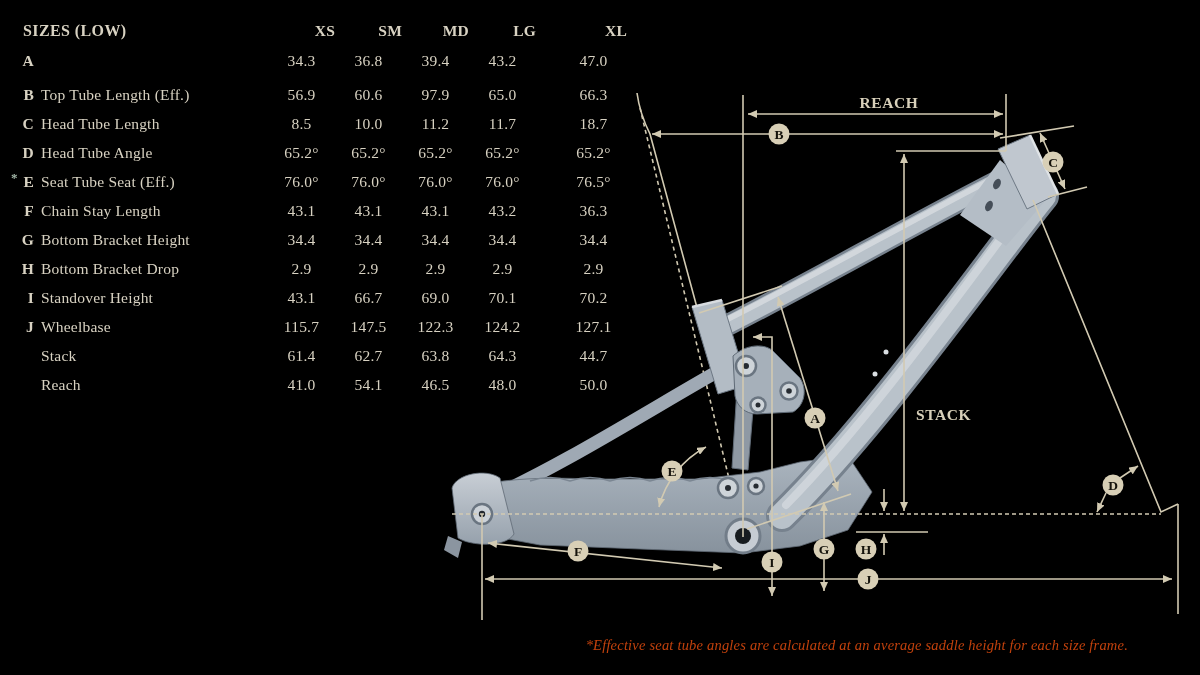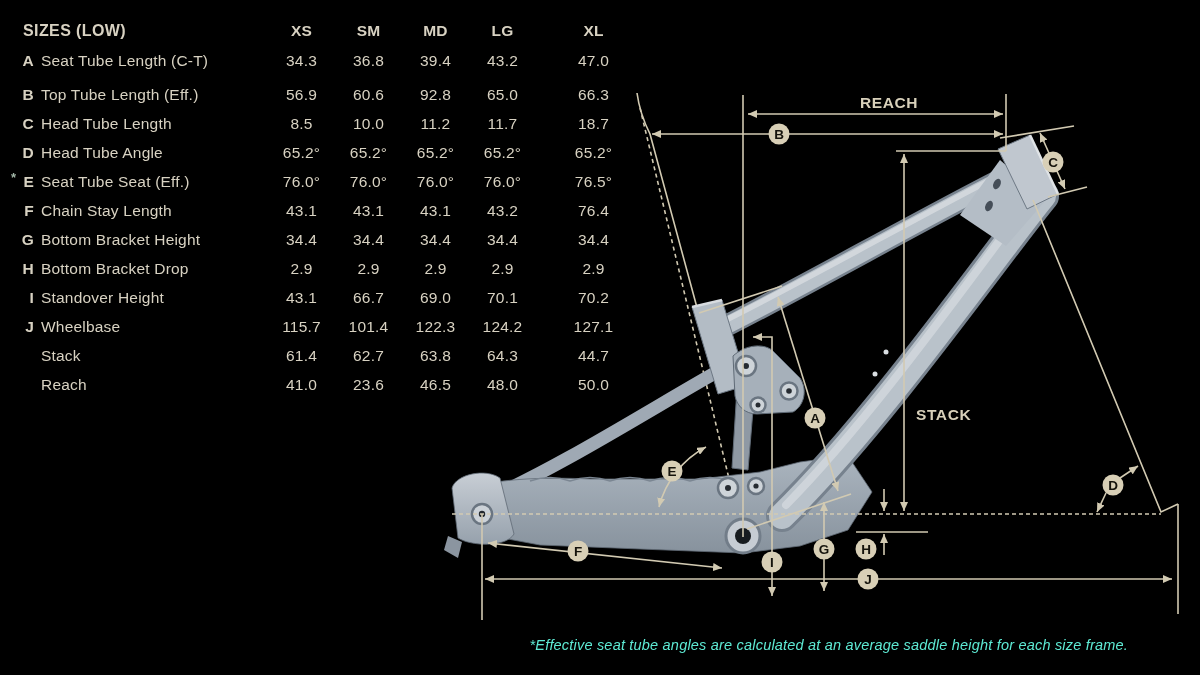--- a/index.html
+++ b/index.html
@@ -1,64 +1,63 @@
 <!DOCTYPE html>
 <html><head>
 <meta charset="utf-8">
 <style>
   html,body{margin:0;padding:0;background:#000;}
   .stage{position:relative;width:1200px;height:675px;background:#000;overflow:hidden;
-         font-family:Liberation Sans, sans-serif;}
+         font-family:Liberation Serif, serif;}
   
   .geo-table{position:absolute;left:8px;top:0;width:604px;height:400px;color:#d8d2c2;}
   .t-row{position:absolute;left:0;width:604px;height:20px;font-size:15.5px;line-height:20px;
          letter-spacing:.2px;white-space:nowrap;}
   .t-title{position:absolute;left:15px;font-weight:bold;font-size:16px;letter-spacing:.4px;}
   .t-letter{position:absolute;left:0;width:26px;text-align:right;font-weight:bold;}
   .t-label{position:absolute;left:33px;}
   .t-ast{position:absolute;left:3px;top:-4px;font-size:13px;font-weight:bold;color:#a3b7a8;}
   .t-v{position:absolute;width:67px;text-align:center;}
   .c0{left:260px}.c1{left:327px}.c2{left:394px}.c3{left:461px}.c4{left:552px}
-  .t-colhead .t-v{font-weight:bold;}
+  .t-colhead .t-v{font-weight:bold;text-align:right;}
   
   .footnote{position:absolute;left:400px;top:637px;width:728px;text-align:right;
-            font-size:14.5px;font-style:italic;color:#5eead4;letter-spacing:.2px;}
+            font-size:14.5px;font-style:italic;color:#c2410c;letter-spacing:.2px;}
   
   .diagram{position:absolute;left:0;top:0;}
   .dim{stroke:#d2cab2;stroke-width:1.6;fill:none;}
   .dimtxt{fill:#d8d0ba;font-weight:bold;font-size:15.5px;letter-spacing:.6px;}
   .badge circle{fill:#d8cfb6;}
   .badge text{fill:#15130c;font-weight:bold;font-size:13.5px;text-anchor:middle;}
 </style>
 </head>
 <body>
 
 <div class="stage">
 
   <div class="geo-table">
     <div class="t-row" style="top:21px">
       <span class="t-title">SIZES (LOW)</span>
       <span class="t-colhead"><span class="t-v c0">XS</span><span class="t-v c1">SM</span><span class="t-v c2">MD</span><span class="t-v c3">LG</span><span class="t-v c4">XL</span></span>
     </div>
 
     <div class="t-row" style="top:51px">
       <span class="t-letter">A</span>
-        <span class="t-label">Seat Tube Length (C-T)</span>
         <span class="t-v c0">34.3</span>
         <span class="t-v c1">36.8</span>
         <span class="t-v c2">39.4</span>
         <span class="t-v c3">43.2</span>
         <span class="t-v c4">47.0</span>
     </div>
     <div class="t-row" style="top:85px">
       <span class="t-letter">B</span>
         <span class="t-label">Top Tube Length (Eff.)</span>
         <span class="t-v c0">56.9</span>
         <span class="t-v c1">60.6</span>
-        <span class="t-v c2">92.8</span>
+        <span class="t-v c2">97.9</span>
         <span class="t-v c3">65.0</span>
         <span class="t-v c4">66.3</span>
     </div>
     <div class="t-row" style="top:114px">
       <span class="t-letter">C</span>
         <span class="t-label">Head Tube Length</span>
         <span class="t-v c0">8.5</span>
         <span class="t-v c1">10.0</span>
         <span class="t-v c2">11.2</span>
         <span class="t-v c3">11.7</span>
@@ -83,21 +82,21 @@
         <span class="t-v c3">76.0°</span>
         <span class="t-v c4">76.5°</span>
     </div>
     <div class="t-row" style="top:201px">
       <span class="t-letter">F</span>
         <span class="t-label">Chain Stay Length</span>
         <span class="t-v c0">43.1</span>
         <span class="t-v c1">43.1</span>
         <span class="t-v c2">43.1</span>
         <span class="t-v c3">43.2</span>
-        <span class="t-v c4">76.4</span>
+        <span class="t-v c4">36.3</span>
     </div>
     <div class="t-row" style="top:230px">
       <span class="t-letter">G</span>
         <span class="t-label">Bottom Bracket Height</span>
         <span class="t-v c0">34.4</span>
         <span class="t-v c1">34.4</span>
         <span class="t-v c2">34.4</span>
         <span class="t-v c3">34.4</span>
         <span class="t-v c4">34.4</span>
     </div>
@@ -116,39 +115,39 @@
         <span class="t-v c0">43.1</span>
         <span class="t-v c1">66.7</span>
         <span class="t-v c2">69.0</span>
         <span class="t-v c3">70.1</span>
         <span class="t-v c4">70.2</span>
     </div>
     <div class="t-row" style="top:317px">
       <span class="t-letter">J</span>
         <span class="t-label">Wheelbase</span>
         <span class="t-v c0">115.7</span>
-        <span class="t-v c1">101.4</span>
+        <span class="t-v c1">147.5</span>
         <span class="t-v c2">122.3</span>
         <span class="t-v c3">124.2</span>
         <span class="t-v c4">127.1</span>
     </div>
     <div class="t-row" style="top:346px">
       <span class="t-letter"></span>
         <span class="t-label">Stack</span>
         <span class="t-v c0">61.4</span>
         <span class="t-v c1">62.7</span>
         <span class="t-v c2">63.8</span>
         <span class="t-v c3">64.3</span>
         <span class="t-v c4">44.7</span>
     </div>
     <div class="t-row" style="top:375px">
       <span class="t-letter"></span>
         <span class="t-label">Reach</span>
         <span class="t-v c0">41.0</span>
-        <span class="t-v c1">23.6</span>
+        <span class="t-v c1">54.1</span>
         <span class="t-v c2">46.5</span>
         <span class="t-v c3">48.0</span>
         <span class="t-v c4">50.0</span>
     </div>
   </div>
 
   <svg class="diagram" width="1200" height="675" viewBox="0 0 1200 675">
     <defs>
       <marker id="arw" viewBox="0 0 10 8" refX="9" refY="4" markerWidth="10" markerHeight="8" orient="auto-start-reverse" markerUnits="userSpaceOnUse">
         <path d="M0,0 L9,4 L0,8 Z" fill="#d2cab2"></path>

